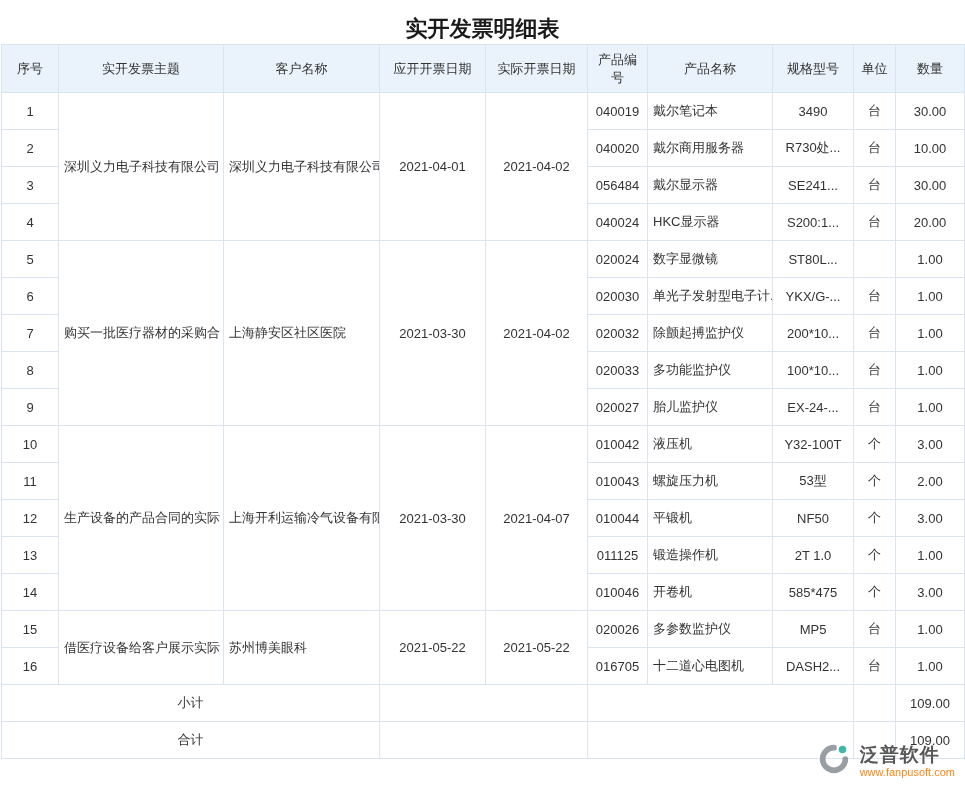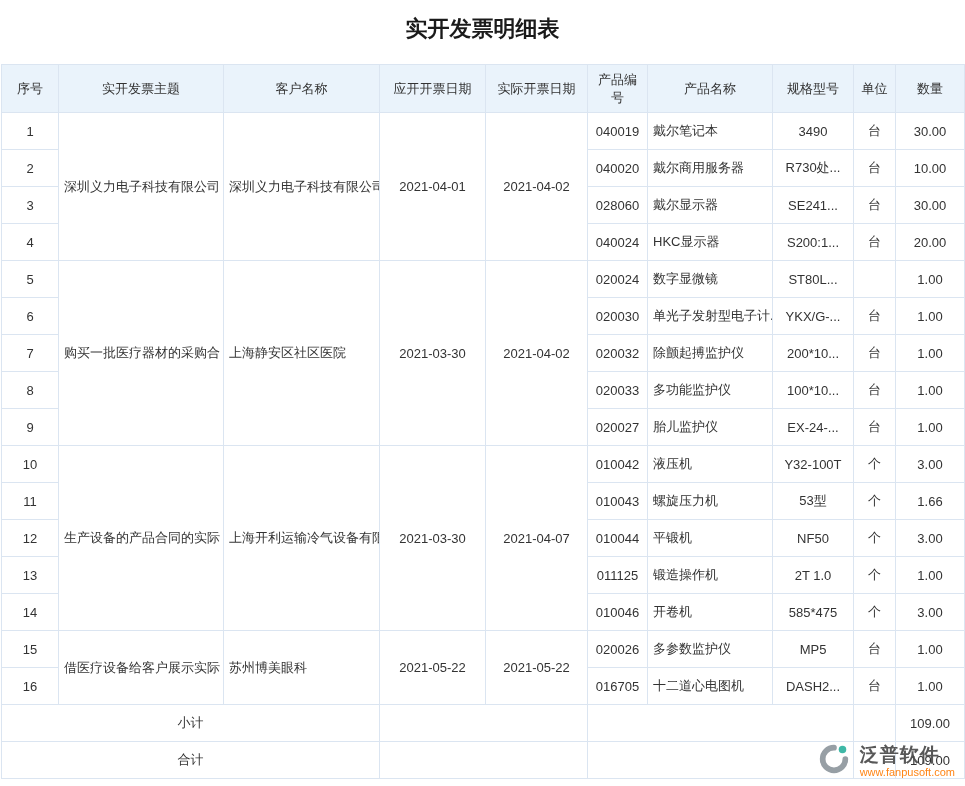--- a/index.html
+++ b/index.html
@@ -15,21 +15,20 @@
     position: relative;
     box-sizing: border-box;
     padding-top: 14px;
   }
   .page-title {
     text-align: center;
     font-size: 22px;
     font-weight: bold;
     color: #1a1a1a;
     line-height: 30px;
-    margin-bottom: 20px;
   }
   table.invoice-table {
     width: 963px;
     margin: 0 1px;
     border-collapse: collapse;
     table-layout: fixed;
   }
   .invoice-table th, .invoice-table td {
     border: 1px solid #dbe5f1;
     font-size: 13px;
@@ -132,21 +131,21 @@
       <tr>
         <td class="c-center">2</td>
         <td class="c-center link">040020</td>
         <td class="c-left link clip">戴尔商用服务器</td>
         <td class="c-center clip">R730处...</td>
         <td class="c-center">台</td>
         <td class="c-right">10.00</td>
       </tr>
       <tr>
         <td class="c-center">3</td>
-        <td class="c-center link">028060</td>
+        <td class="c-center link">056484</td>
         <td class="c-left link clip">戴尔显示器</td>
         <td class="c-center clip">SE241...</td>
         <td class="c-center">台</td>
         <td class="c-right">30.00</td>
       </tr>
       <tr>
         <td class="c-center">4</td>
         <td class="c-center link">040024</td>
         <td class="c-left link clip">HKC显示器</td>
         <td class="c-center clip">S200:1...</td>
@@ -208,21 +207,21 @@
         <td class="c-center clip">Y32-100T</td>
         <td class="c-center">个</td>
         <td class="c-right">3.00</td>
       </tr>
       <tr>
         <td class="c-center">11</td>
         <td class="c-center link">010043</td>
         <td class="c-left link clip">螺旋压力机</td>
         <td class="c-center clip">53型</td>
         <td class="c-center">个</td>
-        <td class="c-right">1.66</td>
+        <td class="c-right">2.00</td>
       </tr>
       <tr>
         <td class="c-center">12</td>
         <td class="c-center link">010044</td>
         <td class="c-left link clip">平锻机</td>
         <td class="c-center clip">NF50</td>
         <td class="c-center">个</td>
         <td class="c-right">3.00</td>
       </tr>
       <tr>

